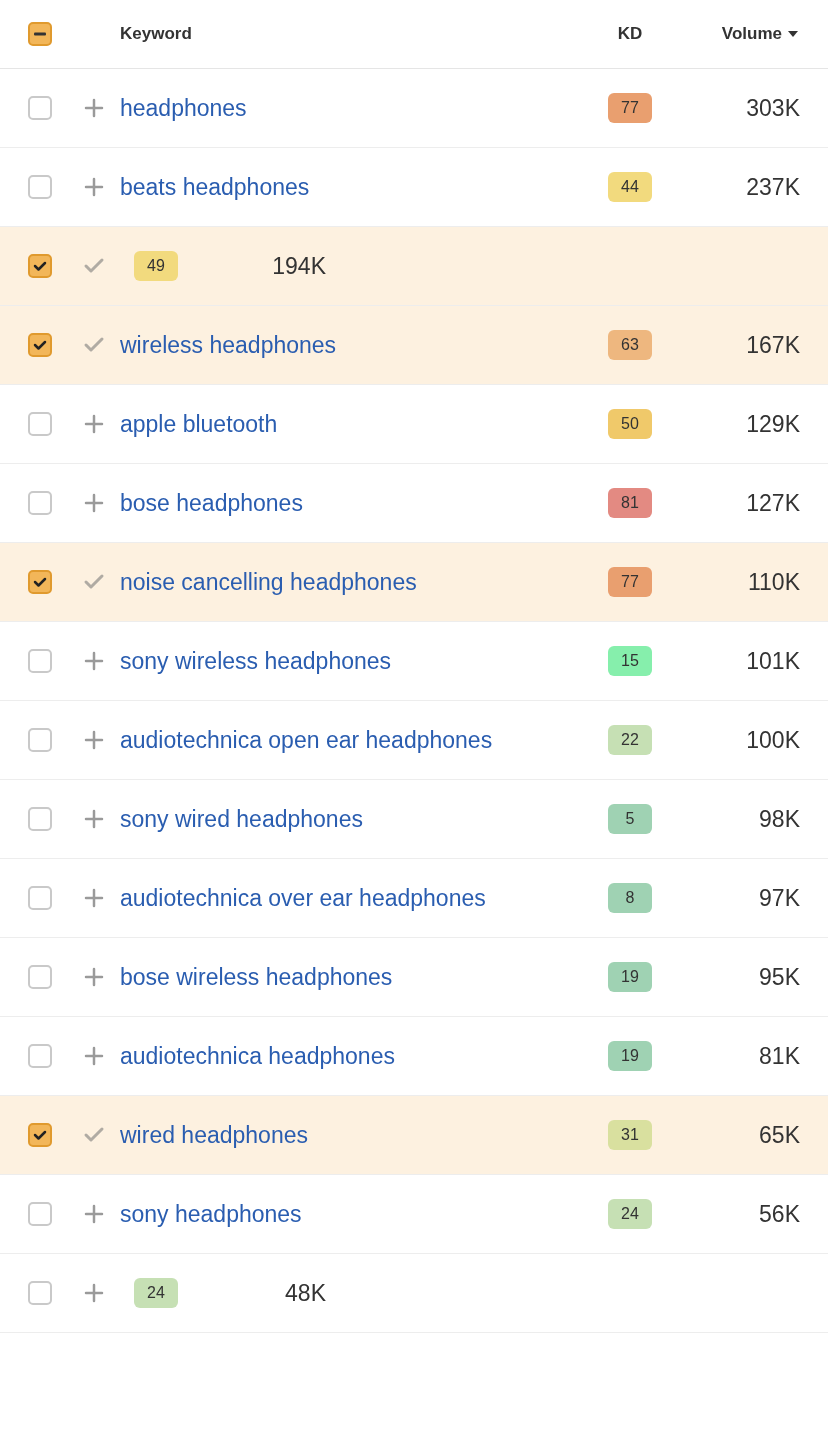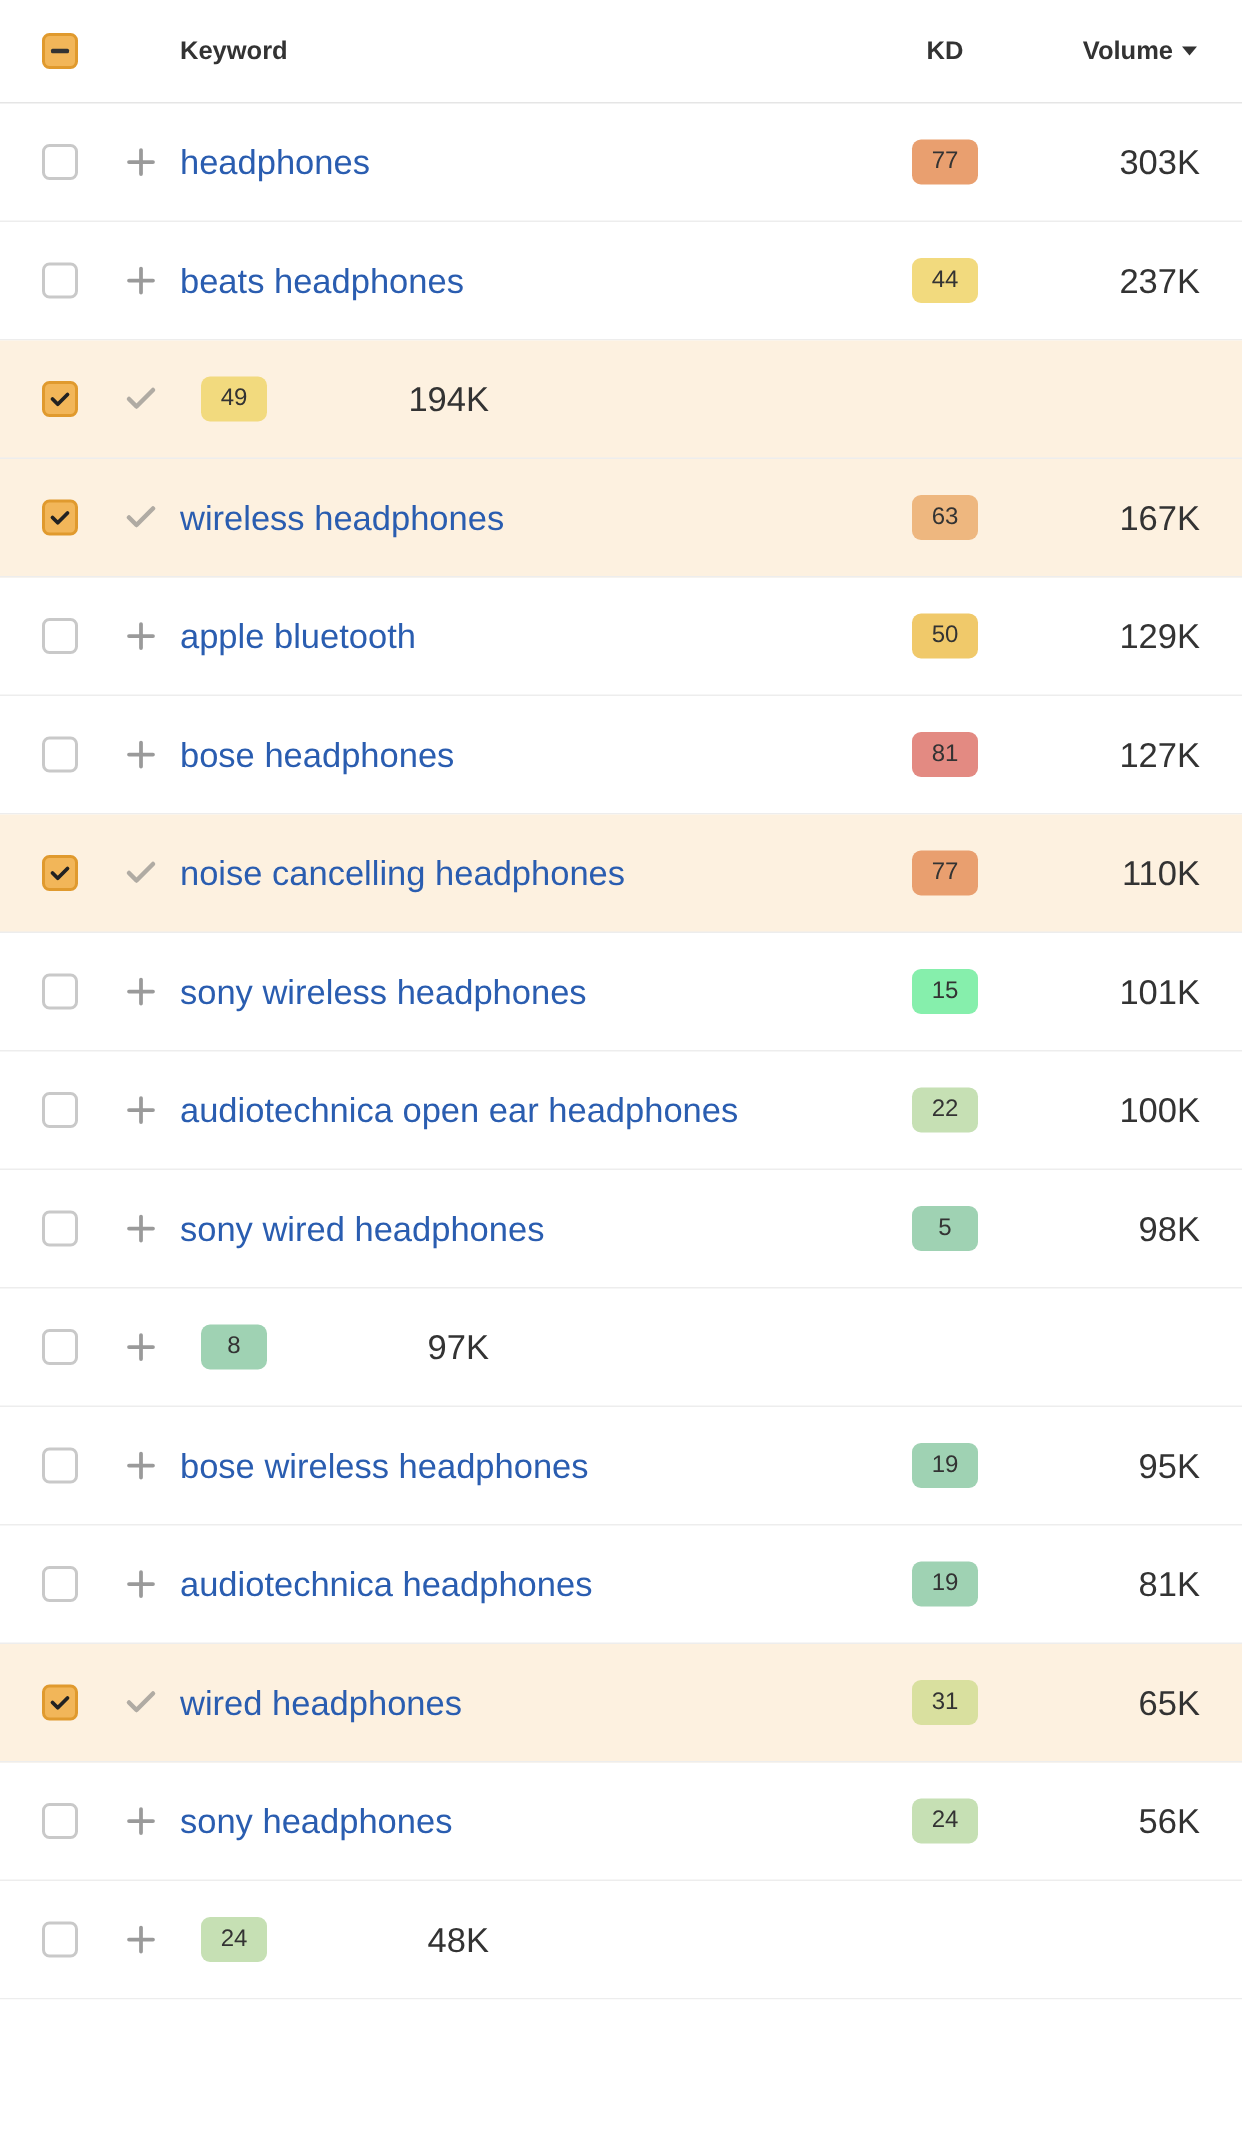--- a/index.html
+++ b/index.html
@@ -274,20 +274,21 @@
         <div class="col-checkbox">
           <span class="checkbox"></span>
         </div>
         <div class="col-action">
           <span class="plus-icon">
             <svg width="22" height="22" viewBox="0 0 22 22">
               <path d="M11 3 V19 M3 11 H19" stroke="#9a9a9a" stroke-width="2.5" stroke-linecap="round"></path>
             </svg>
           </span>
         </div>
+        <div class="col-keyword"><a class="keyword-link" href="#">audiotechnica over ear headphones</a></div>
         <div class="col-kd">
           <span class="kd-badge" style="background: rgb(159, 210, 179);">8</span>
         </div>
         <div class="col-volume">97K</div>
       </div>
       <div class="data-row">
         <div class="col-checkbox">
           <span class="checkbox"></span>
         </div>
         <div class="col-action">

